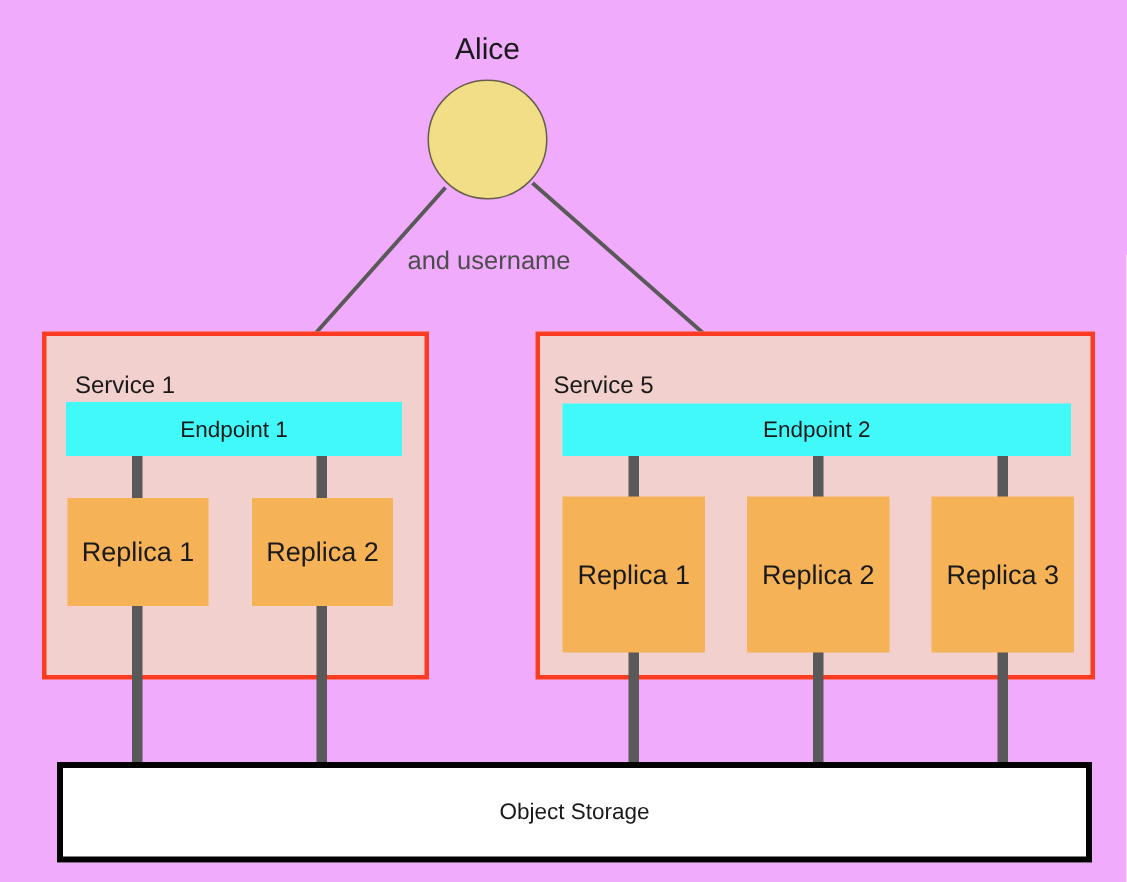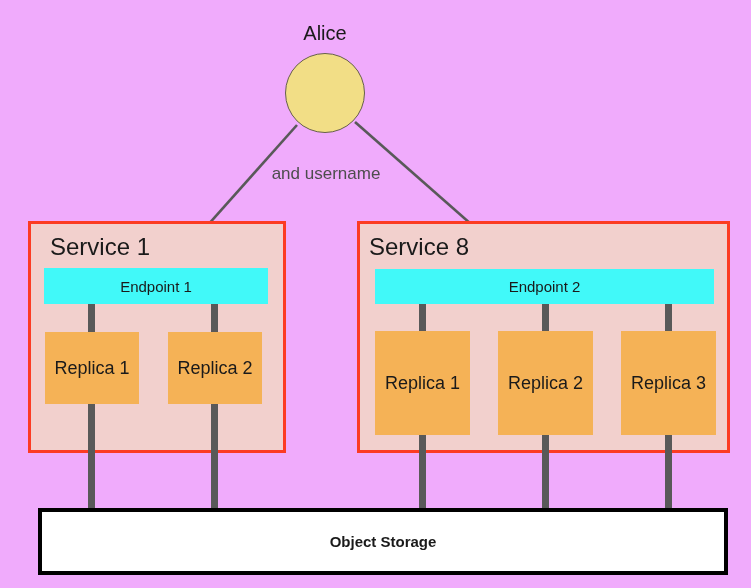--- a/index.html
+++ b/index.html
@@ -64,23 +64,24 @@
 
   
   .service-box {
     position: absolute;
     background: #f2d0cd;
     border: 3px solid #fc3b23;
     box-sizing: border-box;
   }
   .service-title {
     position: absolute;
-    font-size: 24px;
+    font-size: 16px;
     color: #1a1a1a;
     white-space: nowrap;
+    margin-top: 16px;
   }
 
   
   .endpoint-bar {
     position: absolute;
     background: #41f9f9;
     display: flex;
     align-items: center;
     justify-content: center;
     font-size: 15px;
@@ -117,21 +118,20 @@
     background: #ffffff;
     border: 4px solid #000000;
     box-sizing: border-box;
     display: flex;
     align-items: center;
     justify-content: center;
   }
   #object-storage-label {
     font-size: 15px;
     color: #1a1a1a;
-    font-weight: bold;
   }
 </style>
 </head>
 <body>
 
 <div id="canvas">
 
   <svg class="svg-layer" viewBox="0 0 751 588" xmlns="http://www.w3.org/2000/svg">
     <defs>
       <marker id="arrowhead" markerWidth="9" markerHeight="9" refX="7.4" refY="3.2" orient="auto" markerUnits="strokeWidth">
@@ -171,21 +171,21 @@
   </div>
 
   <div class="replica-box" style="left:45px; top:332px; width:94px; height:72px;">
     <span>Replica 1</span>
   </div>
   <div class="replica-box" style="left:168px; top:332px; width:94px; height:72px;">
     <span>Replica 2</span>
   </div>
 
   <div class="service-box" style="left:357px; top:221px; width:373px; height:232px;"></div>
-  <div class="service-title" style="left:369px; top:233px;">Service 8</div>
+  <div class="service-title" style="left:369px; top:233px;">Service 5</div>
 
   <div class="connector" style="left:419px; top:300px; height:34px;"></div>
   <div class="connector" style="left:542px; top:300px; height:34px;"></div>
   <div class="connector" style="left:665px; top:300px; height:34px;"></div>
 
   <div class="connector" style="left:419px; top:430px; height:82px;"></div>
   <div class="connector" style="left:542px; top:430px; height:82px;"></div>
   <div class="connector" style="left:665px; top:430px; height:82px;"></div>
 
   <div class="endpoint-bar" style="left:375px; top:269px; width:339px; height:35px;">

